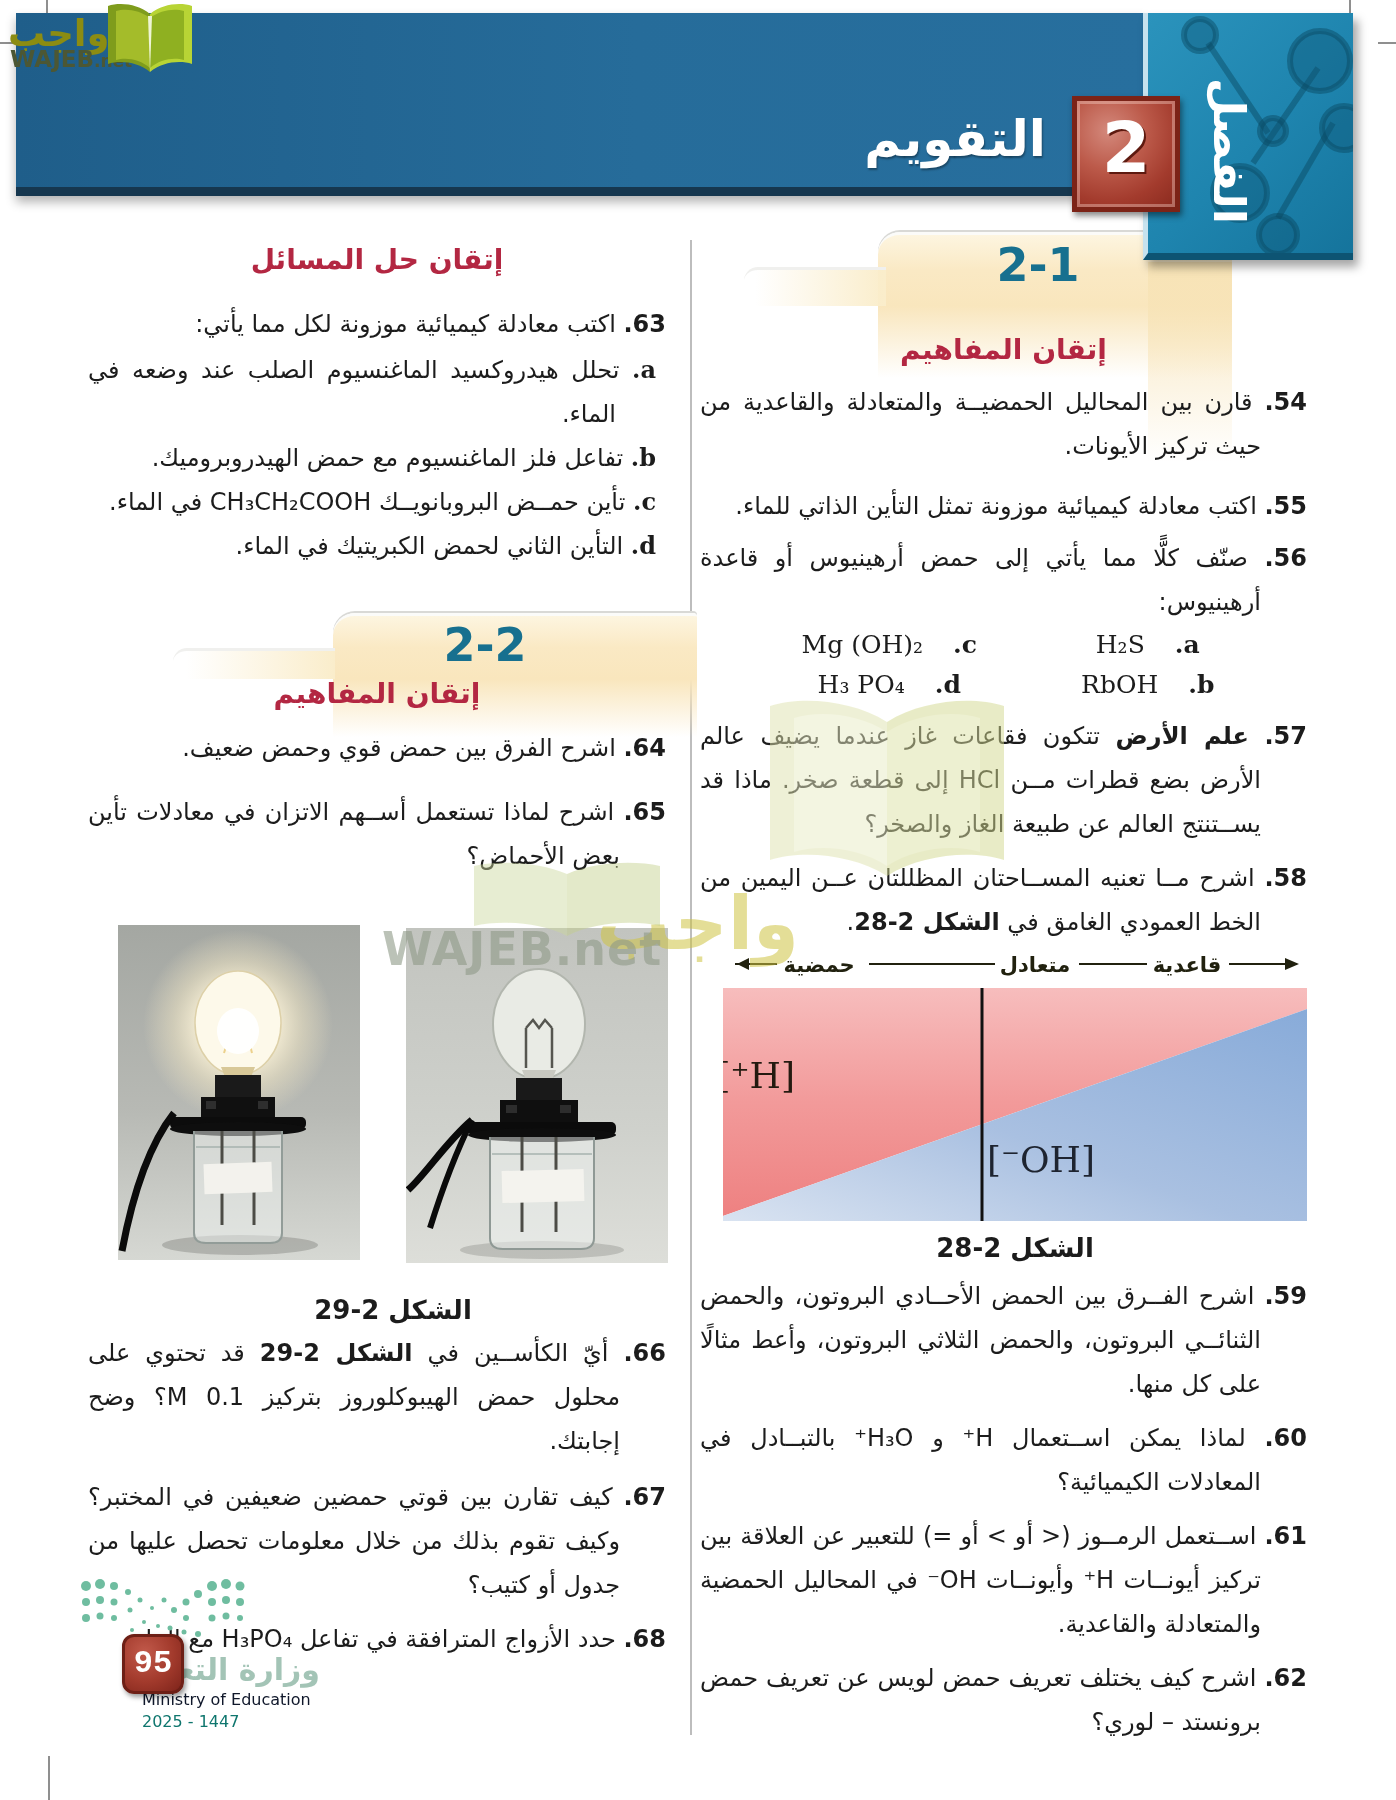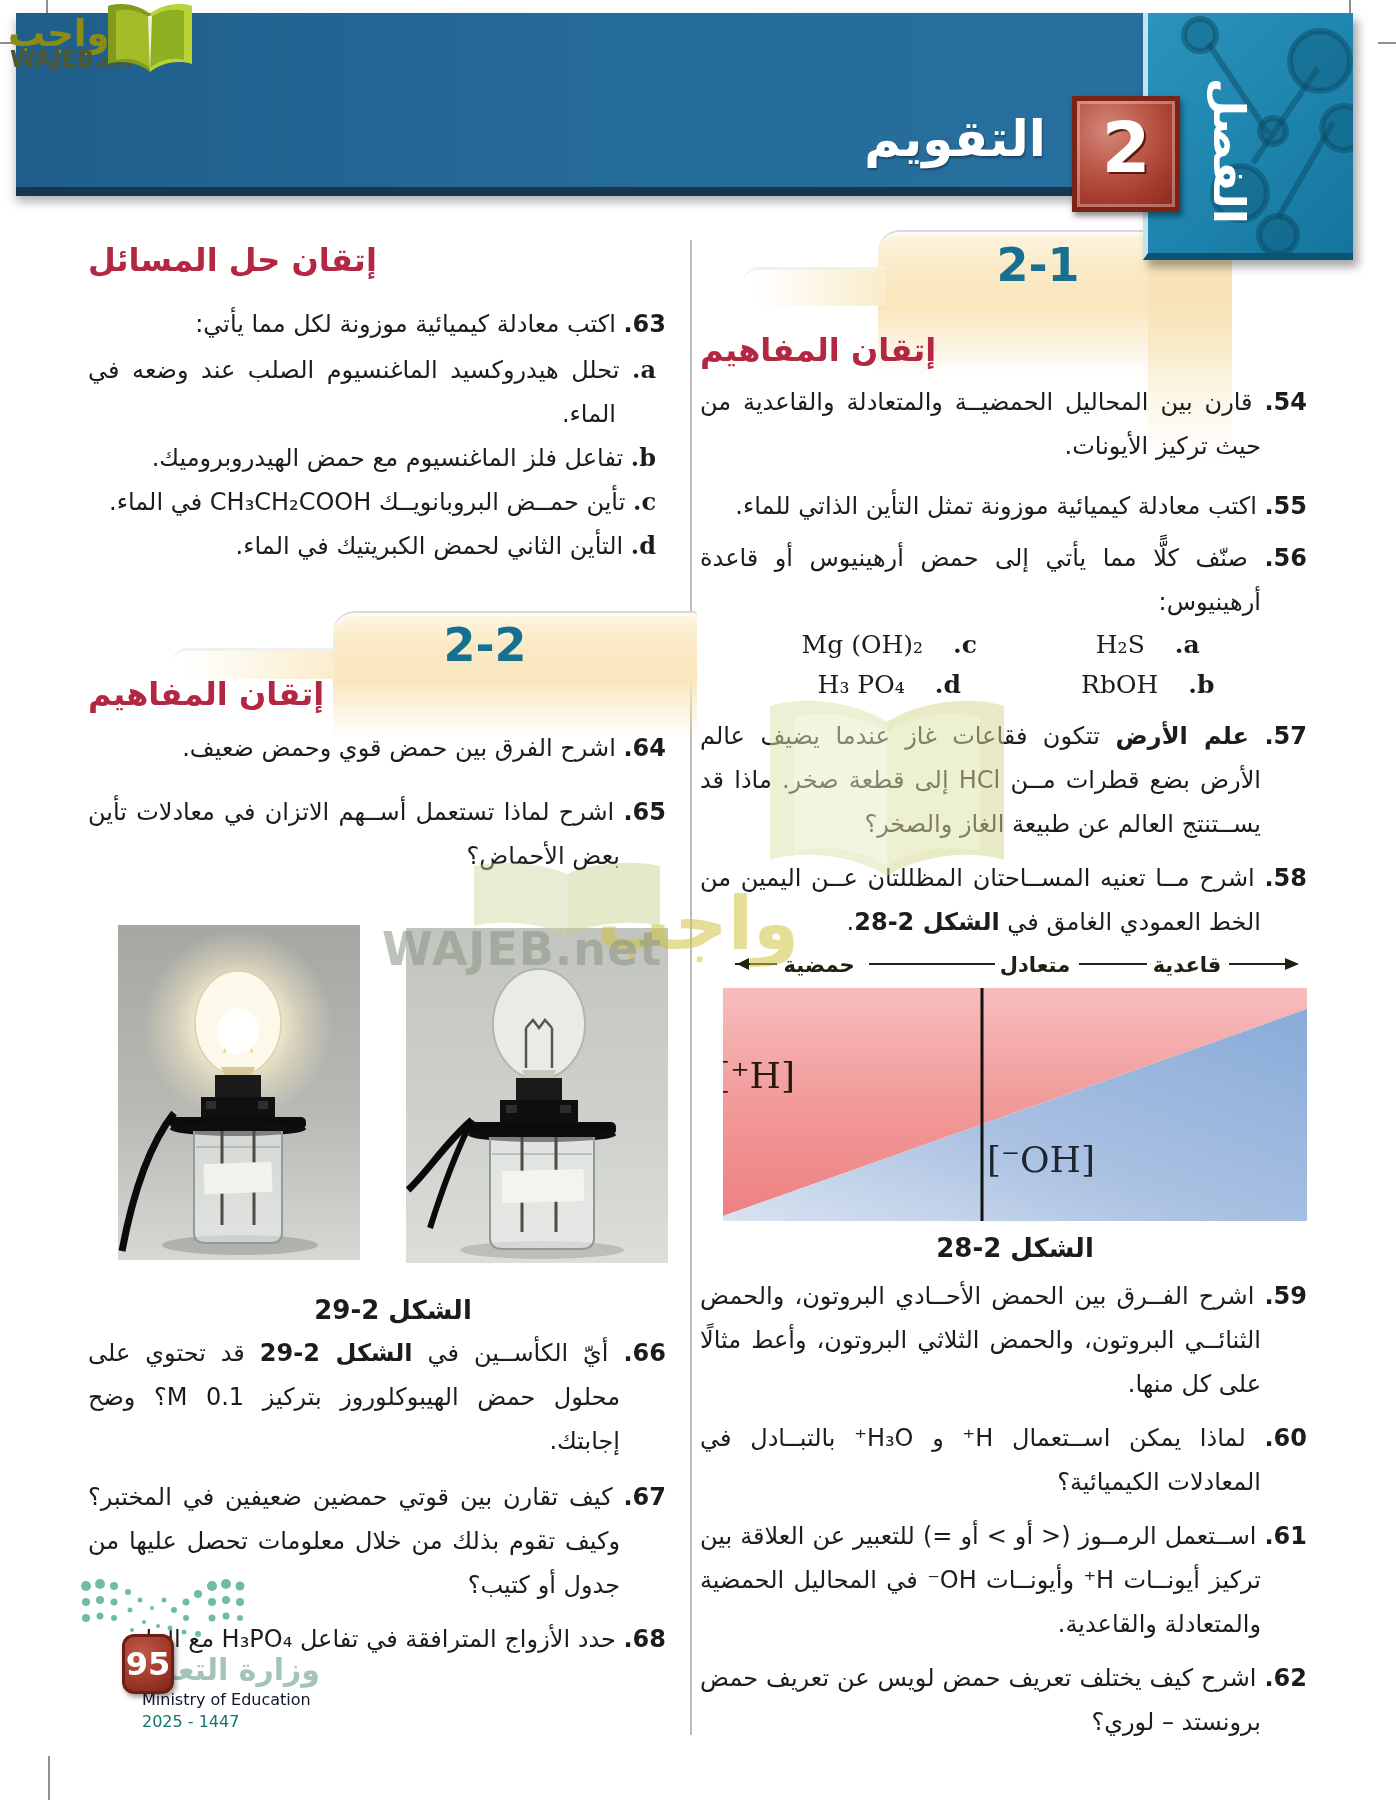--- a/index.html
+++ b/index.html
@@ -36,21 +36,21 @@
   .tab-strip{background:linear-gradient(to left,#faedcb 0%,rgba(255,255,255,0) 92%);
         border-top:3px solid #f0f0ee;border-radius:14px 0 0 0;}
   .tab-fade{background:linear-gradient(180deg,#f9e6bd 0%,rgba(253,249,240,0) 100%);}
   .tab-num{position:absolute;z-index:2;font-size:46px;font-weight:bold;color:#17708f;text-align:center;}
 
   
   #divider{position:absolute;left:690px;top:240px;width:2px;height:1495px;background:#bdbdbd;}
   .col{position:absolute;direction:rtl;text-align:justify;font-size:24px;line-height:44px;z-index:2;}
   #col-r{left:700px;top:332px;width:607px;}
   #col-l{left:88px;top:242px;width:578px;}
-  .red-h{color:#b32742;font-weight:bold;font-size:32px;line-height:36px;text-align:left;}
+  .red-h{color:#b32742;font-weight:bold;font-size:28px;line-height:36px;text-align:center;}
   .q{padding-right:46px;text-indent:-46px;}
   .q .num{font-weight:bold;}
   .q b{font-weight:bold;}
   .sub{padding-right:50px;text-indent:-40px;}
   .sub .letter{font-weight:bold;font-family:"DejaVu Serif",serif;}
   .opts{display:grid;grid-template-columns:1fr 1fr;direction:rtl;padding:2px 30px 0 60px;row-gap:2px;}
   .opt{display:flex;direction:rtl;gap:30px;justify-content:center;font-size:25px;line-height:38px;}
   .opt .letter{font-weight:bold;font-family:"DejaVu Serif",serif;}
   .opt .formula{font-family:"DejaVu Serif",serif;}
 
@@ -73,23 +73,23 @@
   #logo .ar{position:absolute;left:8px;top:12px;font-size:37px;font-weight:bold;color:#8c8c12;direction:rtl;}
   #logo .en{position:absolute;left:10px;top:46px;font-size:23px;font-weight:bold;color:#4c5734;}
   #logo .en .tld{font-size:17px;}
   #logo svg{position:absolute;left:104px;top:2px;}
 
   
   #ministry{position:absolute;left:74px;top:1578px;z-index:2;}
   #ministry .ar{position:absolute;left:66px;top:74px;width:180px;font-size:30px;color:#a3c4b6;font-weight:bold;direction:rtl;white-space:nowrap;}
   #ministry .en{position:absolute;left:68px;top:112px;font-size:16px;color:#0f172a;white-space:nowrap;}
   #ministry .yr{position:absolute;left:68px;top:134px;font-size:16px;color:#0f766e;white-space:nowrap;}
-  #page-num{position:absolute;left:122px;top:1634px;width:52px;height:60px;z-index:3;
+  #page-num{position:absolute;left:122px;top:1634px;width:62px;height:60px;z-index:3;
         background:radial-gradient(circle at 35% 30%,#c25a4b,#a23a2c 55%,#7e241b);
-        border:3px solid #6d1f16;border-radius:12px;box-shadow:2px 3px 5px rgba(0,0,0,.4);}
+        border:3px solid #6d1f16;border-radius:12px;box-shadow:2px 3px 5px rgba(0,0,0,.4);font-family:Liberation Mono, monospace;}
   #page-num span{position:absolute;width:100%;text-align:center;top:8px;font-size:32px;font-weight:bold;color:#fff;}
   .spacer{height:453px;}
 </style>
 </head>
 <body>
 
 <div id="page" data-name="textbook-page">
 
   <div class="mark" data-name="crop-mark" style="left:46px;top:0;width:2px;height:15px;"></div>
   <div class="mark" data-name="crop-mark" style="left:0;top:42px;width:18px;height:2px;"></div>

